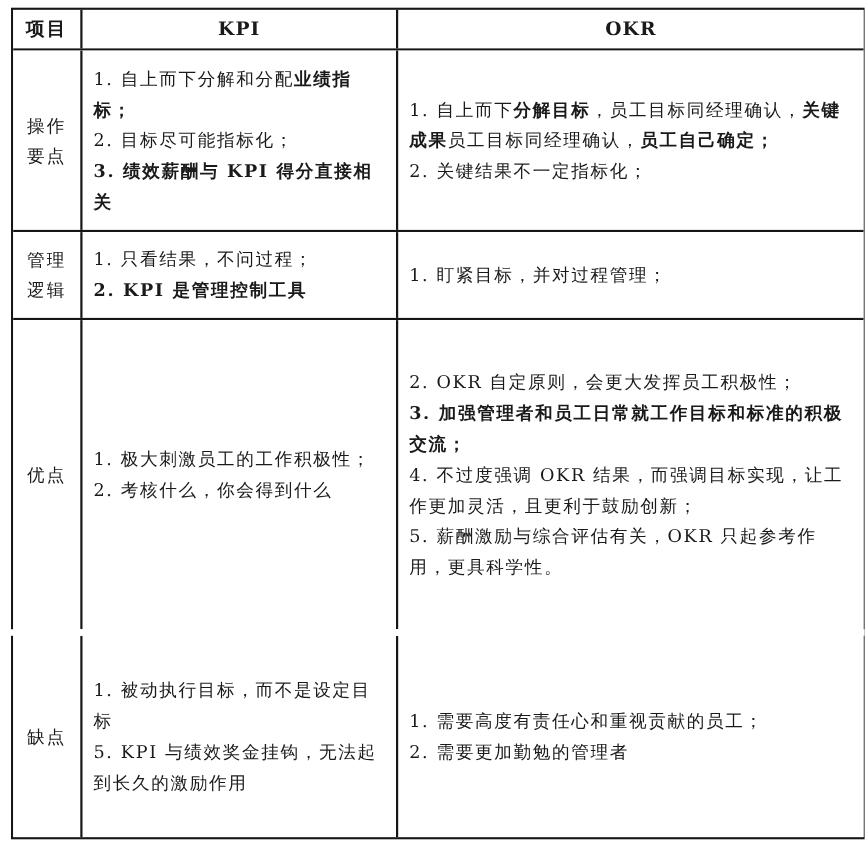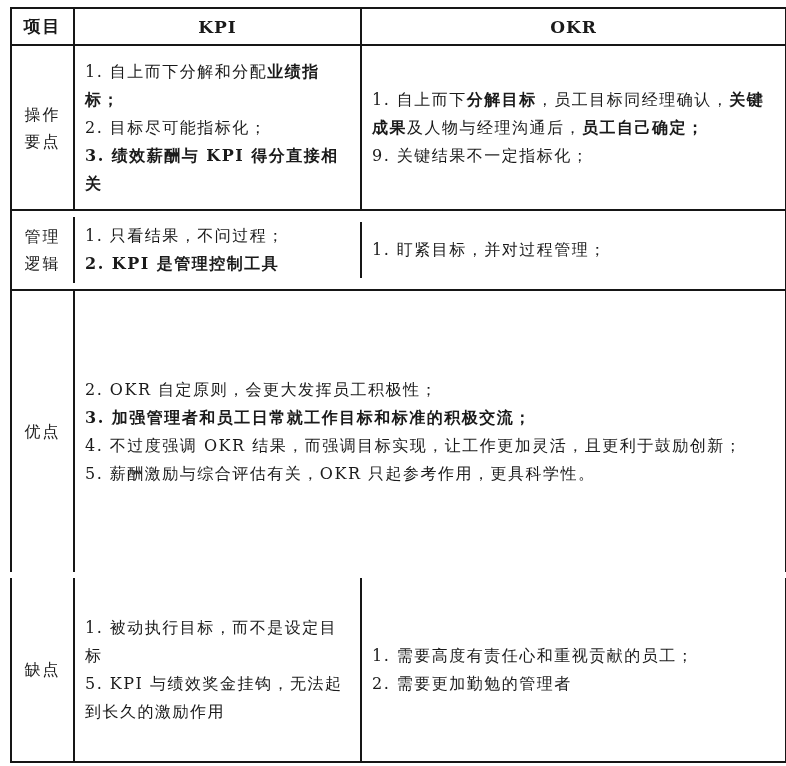--- a/index.html
+++ b/index.html
@@ -68,36 +68,40 @@
   </div>
   <div id="table-body">
       <div class="trow hline" style="height: 165px;">
         <div class="cell c-label rowlabel">操作要点</div>
         <div class="cell c-kpi bodycell">
           <div class="item"><span>1. 自上而下分解和分配</span><b>业绩指标；</b></div>
           <div class="item"><span>2. 目标尽可能指标化；</span></div>
           <div class="item"><b>3. 绩效薪酬与 KPI 得分直接相关</b></div>
         </div>
         <div class="cell c-okr bodycell">
-          <div class="item"><span>1. 自上而下</span><b>分解目标</b><span>，员工目标同经理确认，</span><b>关键成果</b><span>及人物与经理沟通后，</span><b>员工自己确定；</b></div>
-          <div class="item"><span>9. 关键结果不一定指标化；</span></div>
+          <div class="item"><span>1. 自上而下</span><b>分解目标</b><span>，员工目标同经理确认，</span><b>关键成果</b><span>员工目标同经理确认，</span><b>员工自己确定；</b></div>
+          <div class="item"><span>2. 关键结果不一定指标化；</span></div>
         </div>
       </div>
-      <div class="trow hline" style="height: 80px; align-items: center;">
+      <div class="trow hline" style="height: 80px;">
         <div class="cell c-label rowlabel">管理逻辑</div>
         <div class="cell c-kpi bodycell">
           <div class="item"><span>1. 只看结果，不问过程；</span></div>
           <div class="item"><b>2. KPI 是管理控制工具</b></div>
         </div>
         <div class="cell c-okr bodycell">
           <div class="item"><span>1. 盯紧目标，并对过程管理；</span></div>
         </div>
       </div>
       <div class="trow" style="height: 281px;">
         <div class="cell c-label rowlabel">优点</div>
+        <div class="cell c-kpi bodycell">
+          <div class="item"><span>1. 极大刺激员工的工作积极性；</span></div>
+          <div class="item"><span>2. 考核什么，你会得到什么</span></div>
+        </div>
         <div class="cell c-okr bodycell">
           <div class="item"><span>2. OKR 自定原则，会更大发挥员工积极性；</span></div>
           <div class="item"><b>3. 加强管理者和员工日常就工作目标和标准的积极交流；</b></div>
           <div class="item"><span>4. 不过度强调 OKR 结果，而强调目标实现，让工作更加灵活，且更利于鼓励创新；</span></div>
           <div class="item"><span>5. 薪酬激励与综合评估有关，OKR 只起参考作用，更具科学性。</span></div>
         </div>
       </div>
       <div class="seam"></div>
       <div class="trow" style="height: 183px;">
         <div class="cell c-label rowlabel">缺点</div>

